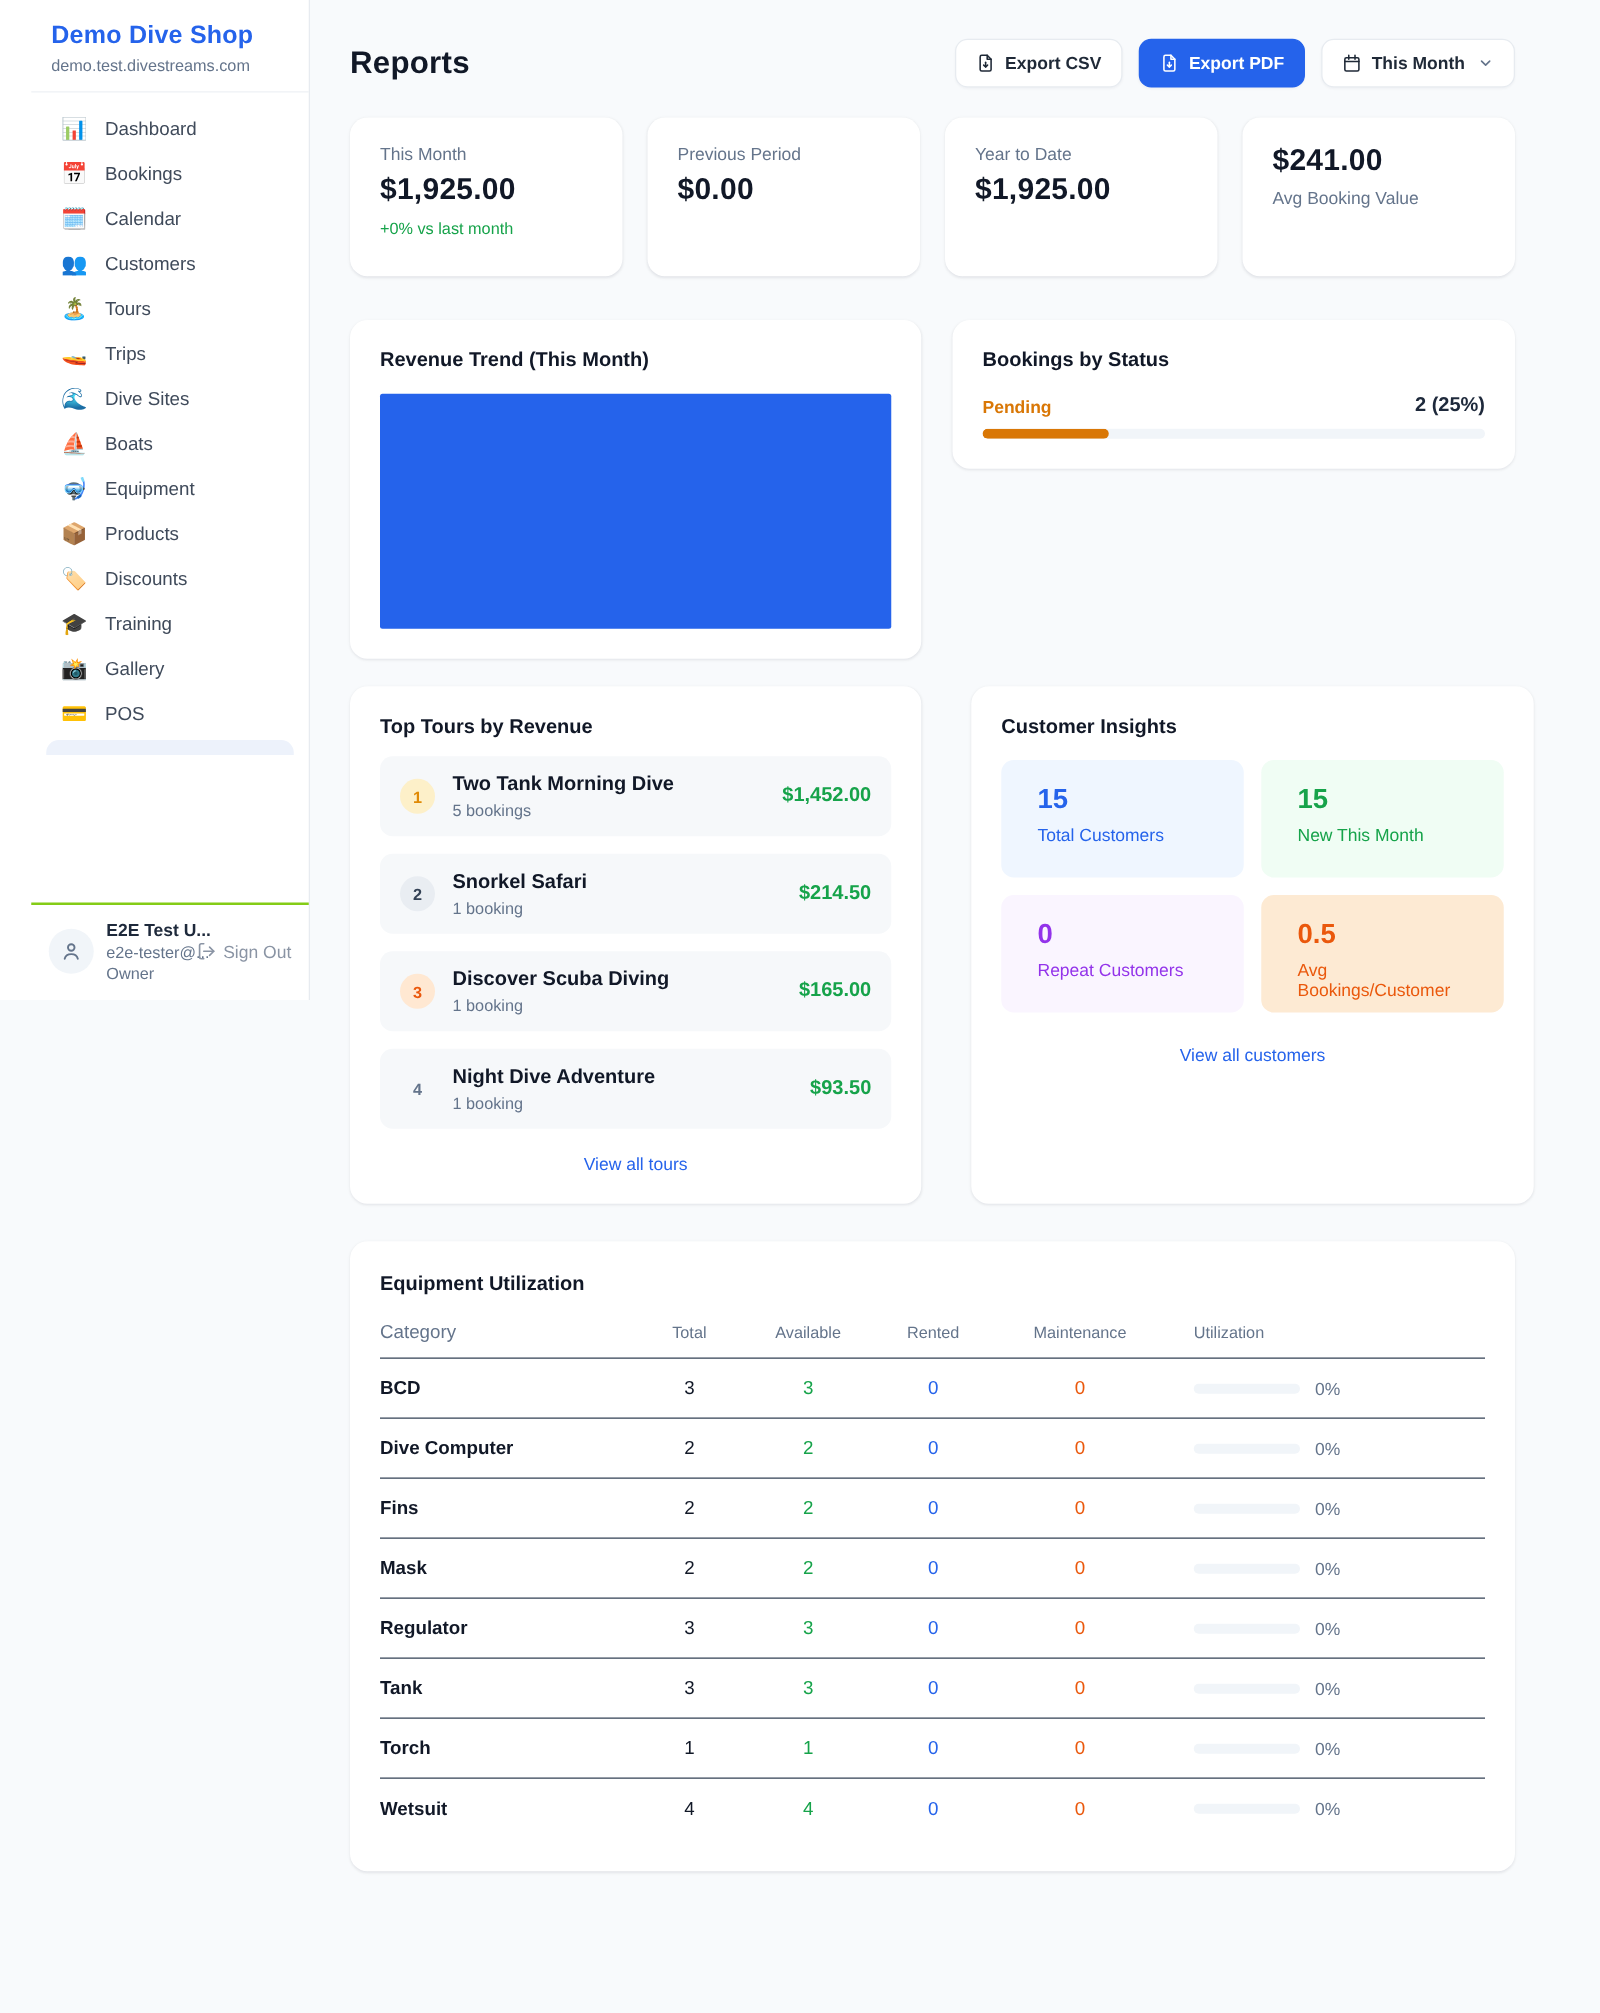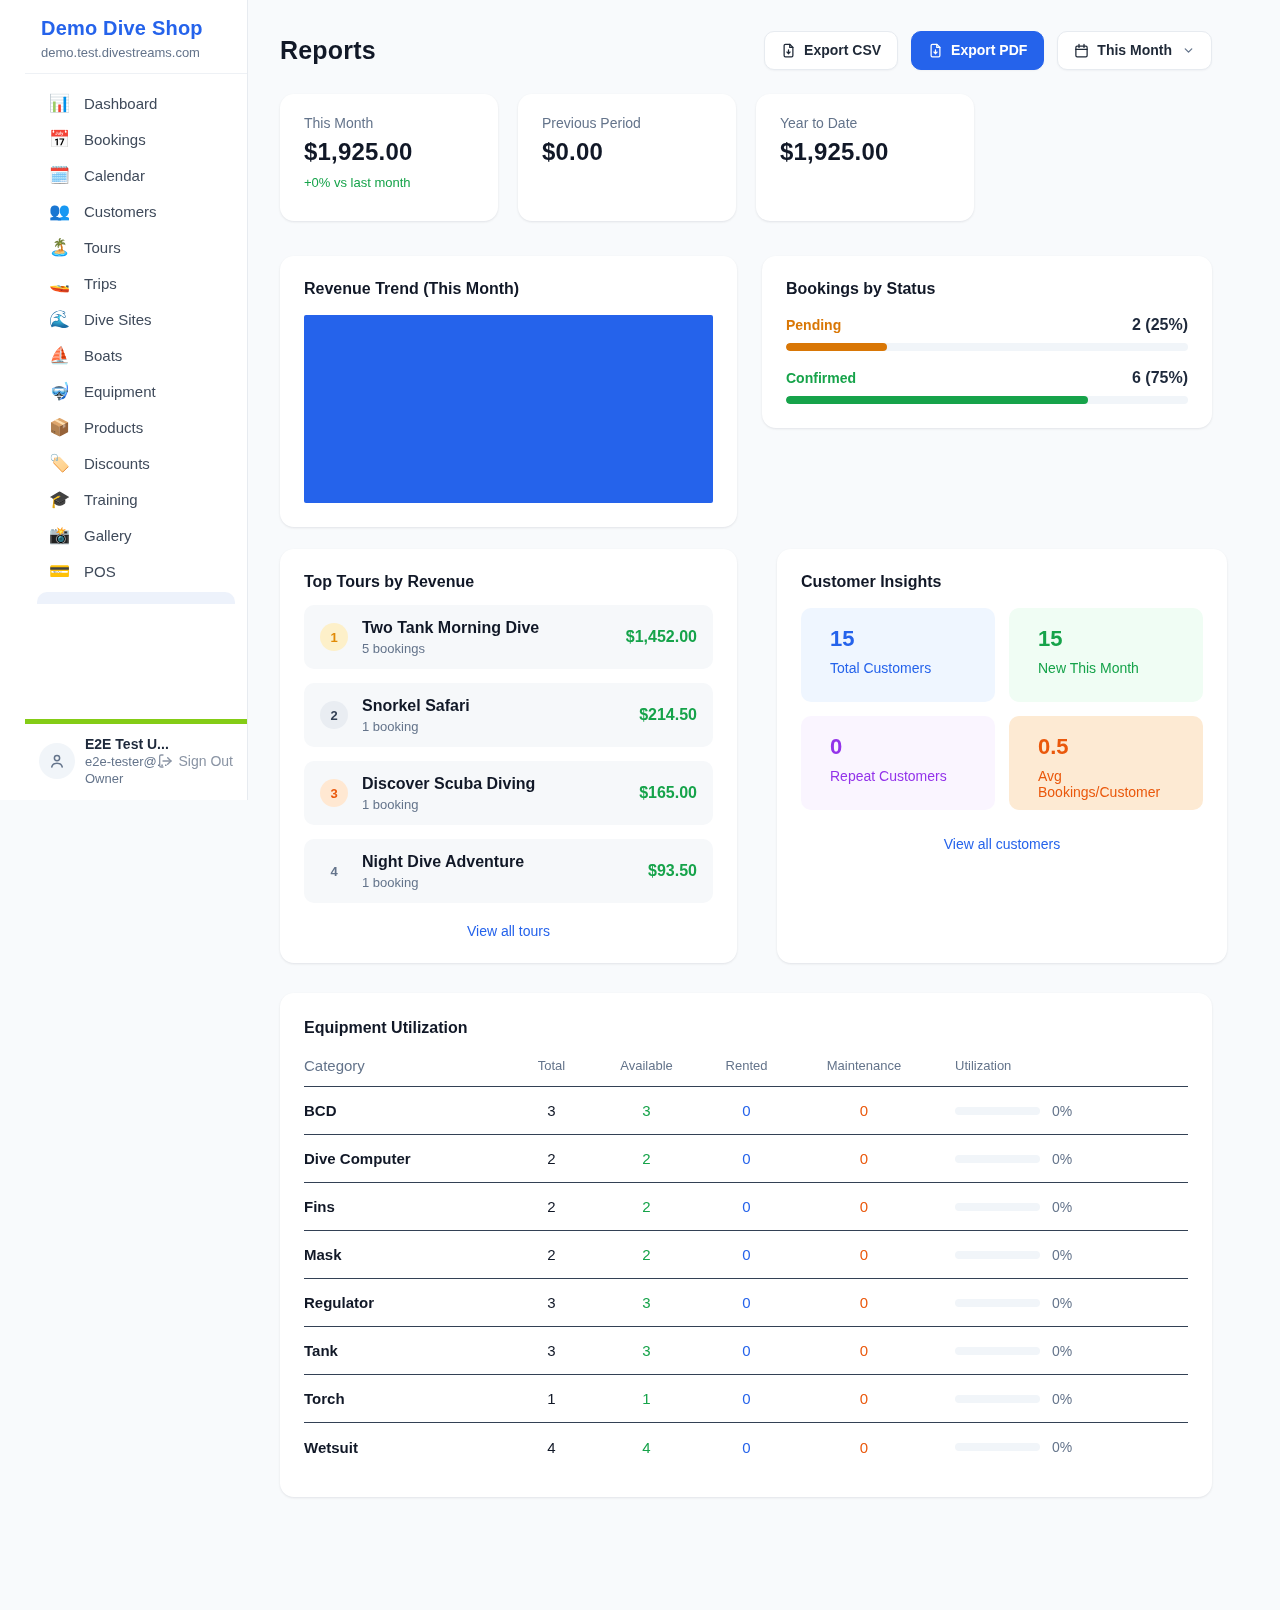--- a/index.html
+++ b/index.html
@@ -25,21 +25,21 @@
   .brand-block{padding:17px 16px 13px; border-bottom:1px solid #eef1f5;}
   .brand{font-size:20px; font-weight:bold; color:var(--accent); letter-spacing:.2px;}
   .domain{font-size:13px; color:var(--text-gray); margin-top:5px;}
   .nav{padding:12px 12px 0; flex:1; overflow:hidden;}
   .nav-item{display:flex; align-items:center; gap:13px; padding:9px 12px; border-radius:10px; cursor:pointer;}
   .nav-item + .nav-item{margin-top:1px;}
   .nav-icon{width:22px; font-size:17px; line-height:1; text-align:center; flex:0 0 22px;}
   .nav-label{font-size:15px; color:#3f4a5a;}
   .nav-partial{height:12px; border-radius:10px 10px 0 0; background:#edf2fb; margin-top:3px;}
   .user-footer{
-    border-top:5px solid #84cc16; padding:12px 14px 14px;
+    border-top:2px solid #84cc16; padding:12px 14px 14px;
     display:flex; align-items:center; gap:10px;
   }
   .avatar{width:36px; height:36px; border-radius:50%; background:#f1f5f9;
     display:flex; align-items:center; justify-content:center; flex:0 0 36px;}
   .user-info{min-width:0;}
   .user-name{font-size:14px; font-weight:bold; color:#1e293b; white-space:nowrap;}
   .user-email{font-size:13px; color:var(--text-gray); margin-top:2px; white-space:nowrap;}
   .user-role{font-size:13px; color:var(--text-gray); margin-top:2px;}
   .signout{margin-left:auto; display:flex; align-items:center; gap:6px;
     font-size:14px; color:#8a94a4; cursor:pointer; white-space:nowrap;}
@@ -260,45 +260,40 @@
       <div class="stat-delta">+0% vs last month</div>
     </div>
     <div class="card stat-card">
       <div class="stat-label">Previous Period</div>
       <div class="stat-value">$0.00</div>
     </div>
     <div class="card stat-card">
       <div class="stat-label">Year to Date</div>
       <div class="stat-value">$1,925.00</div>
     </div>
+    <div class="card stat-card reverse">
+      <div class="stat-value">$241.00</div>
+      <div class="stat-label">Avg Booking Value</div>
+    </div>
   </div>
 
   <div class="row2">
     <div class="card panel">
       <div class="panel-title">Revenue Trend (This Month)</div>
       <div class="chart-block"></div>
     </div>
     <div class="card panel">
       <div class="panel-title">Bookings by Status</div>
       <div class="status-row">
         <div class="status-head">
           <span class="status-label pending">Pending</span>
           <span class="status-count">2 (25%)</span>
         </div>
         <div class="bar-track">
           <div class="bar-fill pending" style="width: 25%;"></div>
-        </div>
-      </div>
-      <div class="status-row">
-        <div class="status-head">
-          <span class="status-label confirmed">Confirmed</span>
-          <span class="status-count">6 (75%)</span>
-        </div>
-        <div class="bar-track">
-          <div class="bar-fill confirmed" style="width: 75%;"></div>
         </div>
       </div>
     </div>
   </div>
 
   <div class="row3">
     <div class="card panel">
       <div class="panel-title">Top Tours by Revenue</div>
 
       <div class="tour-row">

